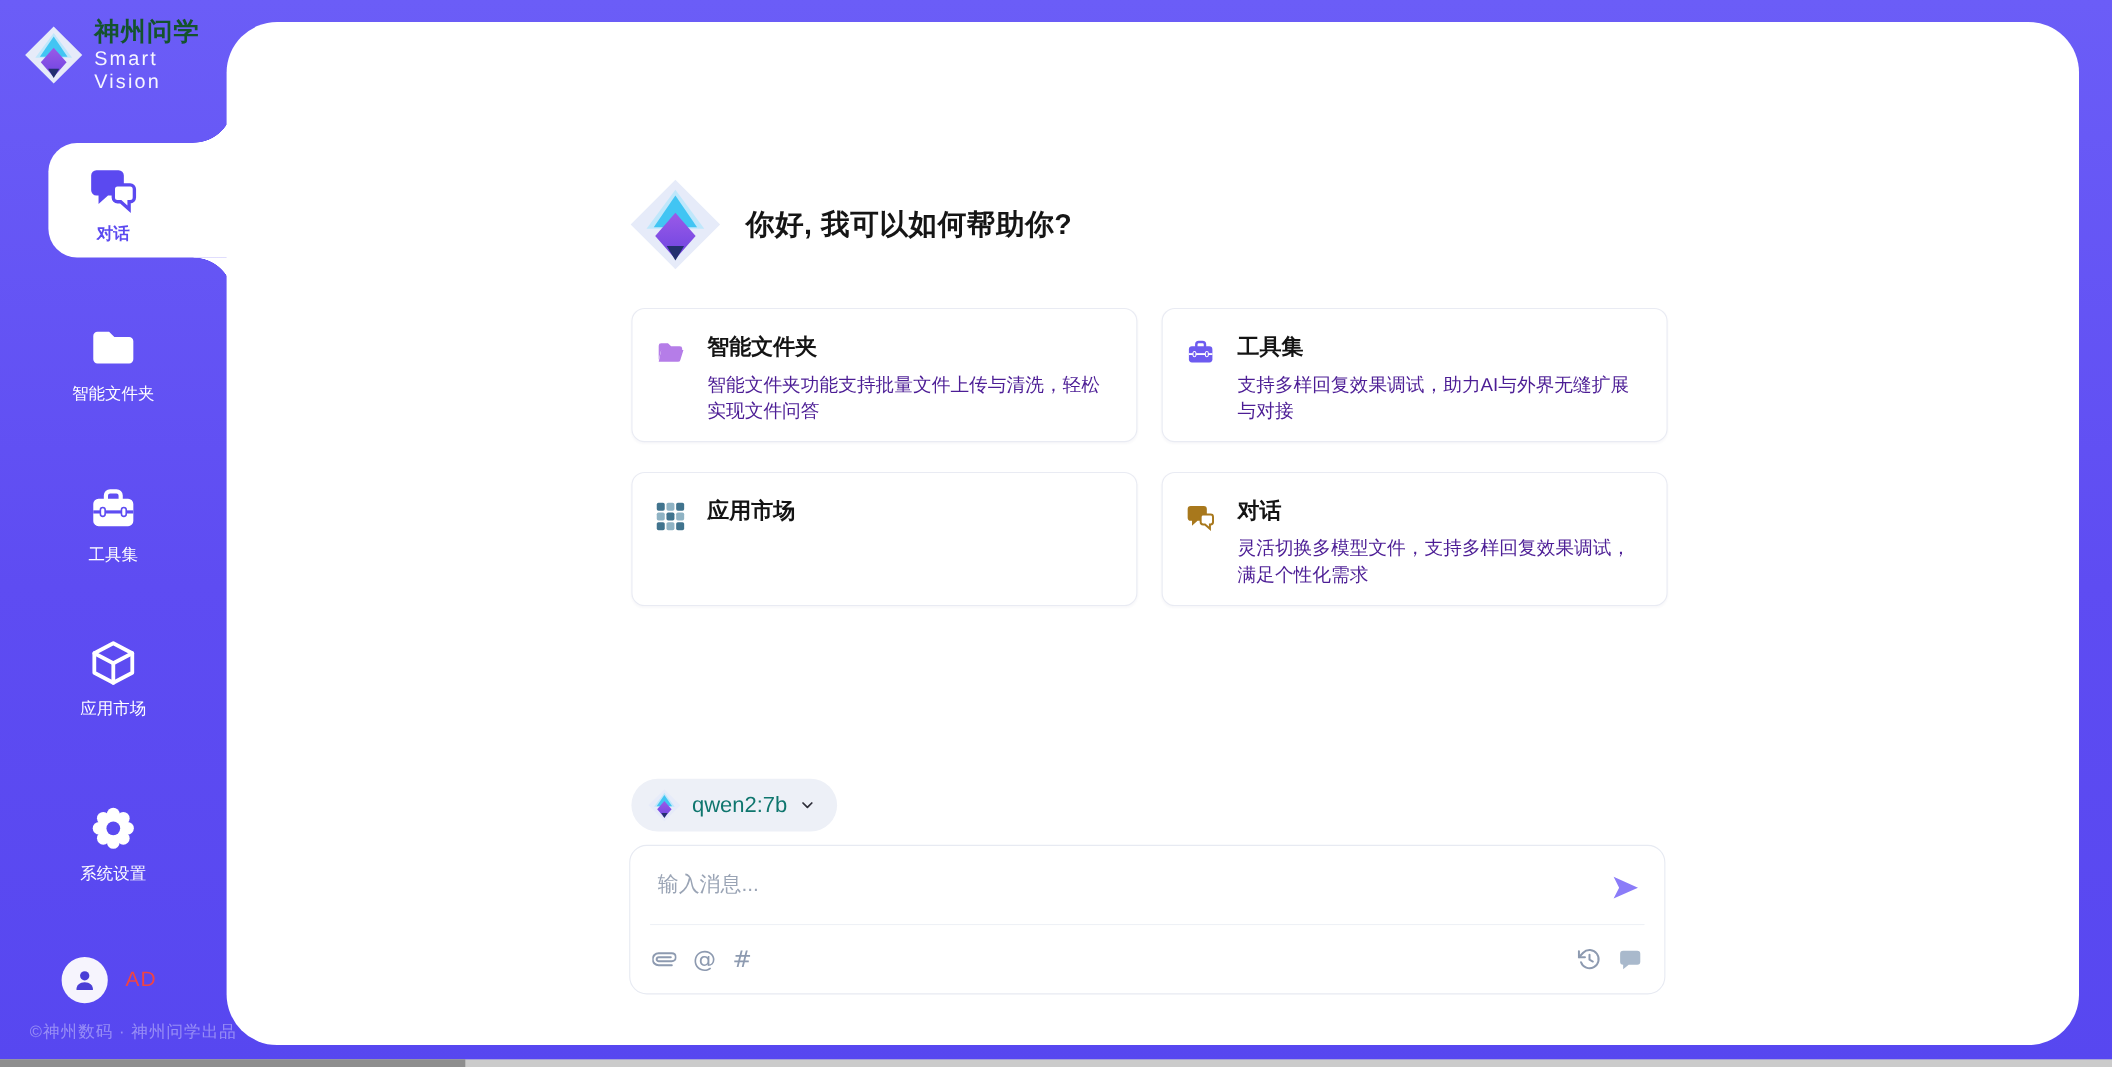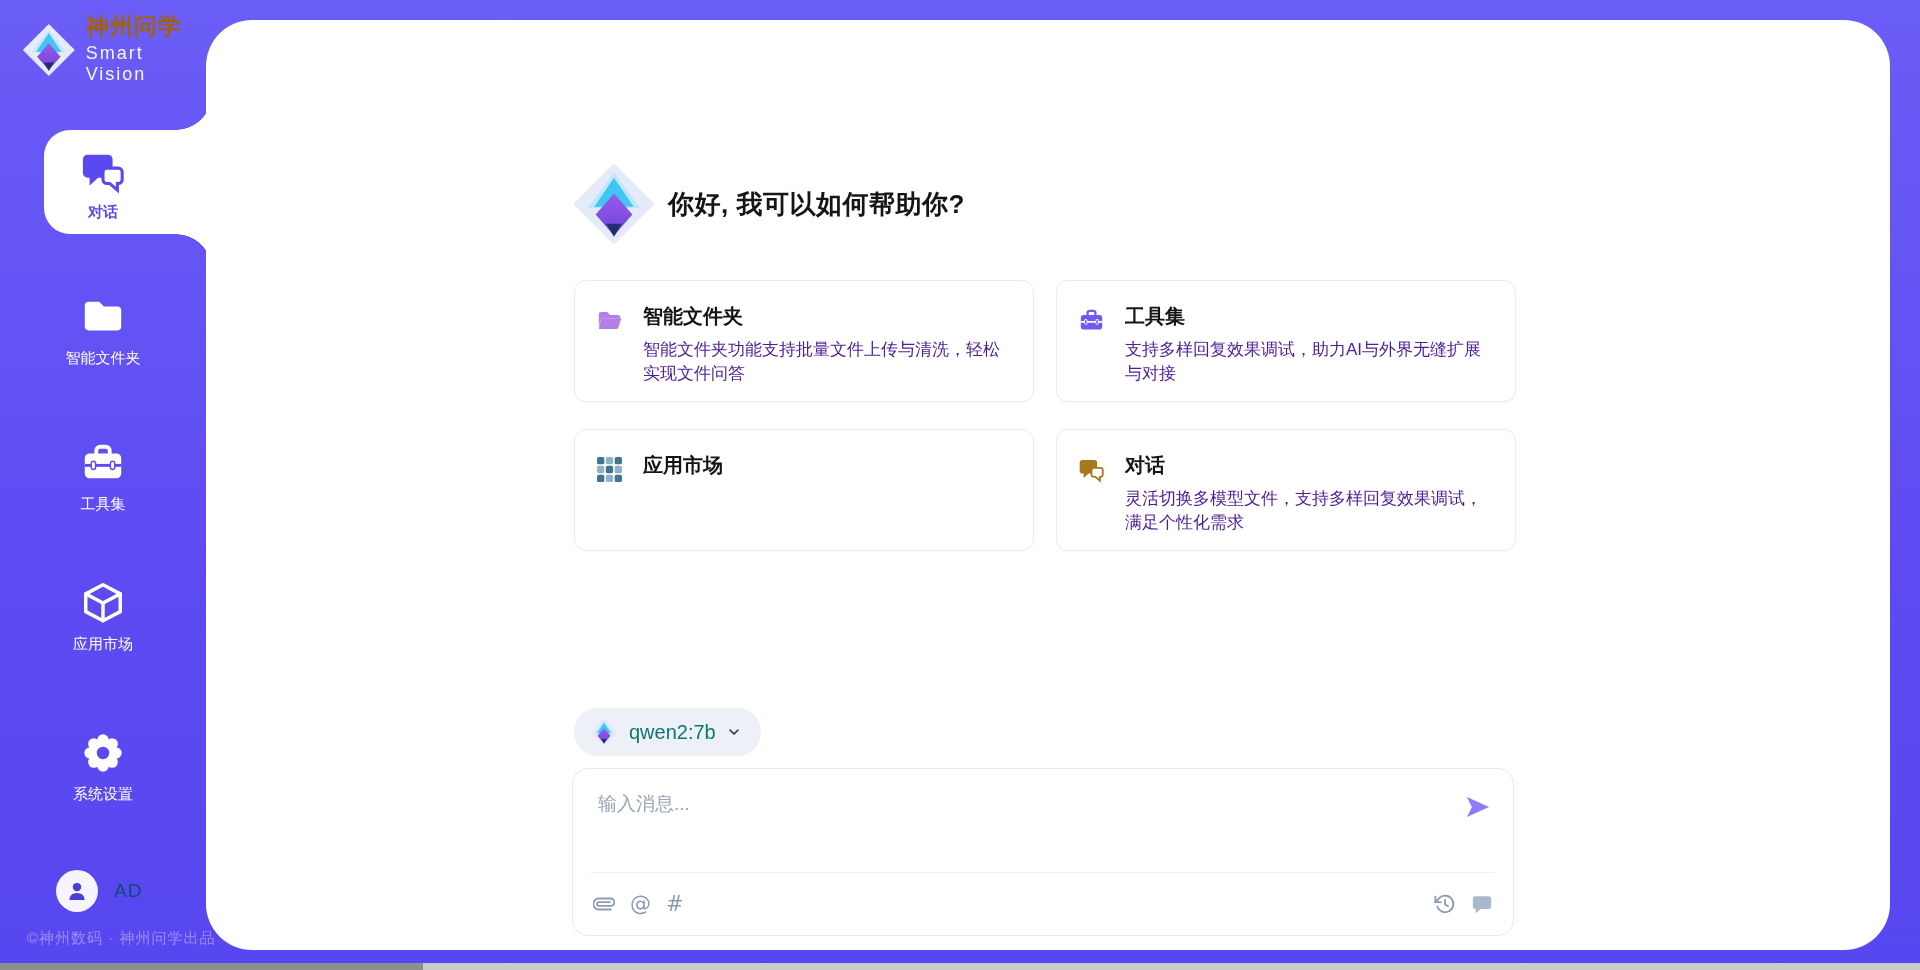--- a/index.html
+++ b/index.html
@@ -8,60 +8,60 @@
     font-family:"Liberation Sans","DejaVu Sans",sans-serif;
     background:linear-gradient(180deg,#6b5df7 0%,#5e4cf2 55%,#5747f0 100%);
     position:relative;
   }
   .page { position:relative; width:1920px; height:970px; }
 
   
   .sidebar { position:absolute; left:0; top:0; width:206px; height:100%; z-index:2; }
   .brand { position:absolute; left:22px; top:15px; display:flex; align-items:center; gap:10px; }
   .brand .dia { width:56px; height:56px; }
-  .brand-name { color:#a16207; font-size:23px; font-weight:bold; letter-spacing:1px; line-height:26px;font-family:Liberation Mono, monospace; }
+  .brand-name { color:#14532d; font-size:23px; font-weight:bold; letter-spacing:1px; line-height:26px; }
   .brand-sub { color:rgba(255,255,255,.95); font-size:18px; letter-spacing:2px; margin-top:2px; }
 
   .nav-item { position:absolute; left:0; width:206px; display:flex; flex-direction:column; align-items:center; gap:9px; cursor:pointer; }
   .nav-item .nav-label { font-size:15px; color:#fff; }
   .nav-item svg { display:block; }
 
   
   .active-tab { position:absolute; left:44px; top:130px; width:168px; height:104px; background:#fff; border-radius:26px 0 0 26px; z-index:1; }
   .active-tab::before, .active-tab::after { content:""; position:absolute; right:0; width:36px; height:36px; }
   .active-tab::before { top:-36px; background:radial-gradient(circle at 0 0, rgba(0,0,0,0) 35.5px, #fff 36px); }
   .active-tab::after  { bottom:-36px; background:radial-gradient(circle at 0 100%, rgba(0,0,0,0) 35.5px, #fff 36px); }
   .nav-active { z-index:3; }
   .nav-active .nav-label { color:#5b49f0; font-weight:bold; }
 
   .user-row { position:absolute; left:56px; top:870px; display:flex; align-items:center; gap:16px; cursor:pointer; }
   .avatar { width:42px; height:42px; border-radius:50%; background:#f6f4fd; display:flex; align-items:center; justify-content:center; }
-  .user-name { color:#0c4a6e; font-size:19px; letter-spacing:1px; }
+  .user-name { color:#ef4444; font-size:19px; letter-spacing:1px; }
   .copyright { position:absolute; left:27px; top:929px; font-size:15px; color:rgba(255,255,255,.38); letter-spacing:1px; white-space:nowrap; }
 
   
   .panel { position:absolute; left:206px; top:20px; right:30px; bottom:20px; background:#fff; border-radius:46px; z-index:2; }
   .column { position:absolute; left:366px; top:0; width:945px; height:100%; }
 
-  .greeting { position:absolute; left:0; top:142px; display:flex; align-items:center; gap:12px; }
+  .greeting { position:absolute; left:0; top:142px; display:flex; align-items:center; gap:22px; }
   .greeting .dia { width:84px; height:84px; }
   .greeting-text { font-size:26px; font-weight:bold; color:#151515; letter-spacing:.5px; }
 
   .cards { position:absolute; left:2px; top:260px; width:943px; display:grid; grid-template-columns:460px 460px; grid-column-gap:22px; grid-row-gap:27px; }
   .card { position:relative; height:122px; background:#fff; border:1px solid #e9ebf3; border-radius:12px; padding:22px 25px 0 68px; cursor:pointer; box-shadow:0 1px 2px rgba(40,40,80,.03); }
   .card-icon { position:absolute; left:21px; top:26px; width:27px; height:27px; }
   .card-title { font-size:20px; font-weight:bold; color:#141414; line-height:26px; }
   .card-desc { margin-top:9px; font-size:17px; line-height:24px; color:#4c1d95; }
 
   .model-pill { position:absolute; left:2px; top:688px; height:48px; display:inline-flex; align-items:center; gap:10px; background:#edf0f7; border-radius:24px; padding:0 19px 0 15px; cursor:pointer; }
   .model-pill .dia { width:30px; height:30px; }
   .model-name { font-size:20px; color:#0f766e; }
   .model-pill svg.chev { display:block; }
 
-  .composer { position:absolute; left:0; top:748px; width:942px; height:168px; border:1px solid #e7eaf2; border-radius:16px; background:#fff; display:flex; flex-direction:column; }
+  .composer { position:absolute; left:0; top:748px; width:942px; height:136px; border:1px solid #e7eaf2; border-radius:16px; background:#fff; display:flex; flex-direction:column; }
   .composer-top { position:relative; flex:1; }
   .composer textarea {
     width:100%; height:100%; border:none; outline:none; resize:none;
     padding:22px 70px 0 25px; font-size:19px; color:#333;
     font-family:"Liberation Sans","DejaVu Sans",sans-serif; background:transparent;
   }
   .composer textarea::placeholder { color:#9aa4b5; }
   .send-btn { position:absolute; right:20px; top:24px; width:30px; height:30px; border:none; background:transparent; cursor:pointer; padding:0; }
   .composer-divider { height:1px; background:#eef1f6; margin:0 18px; }
   .composer-bottom { height:62px; display:flex; align-items:center; padding:0 20px; }

